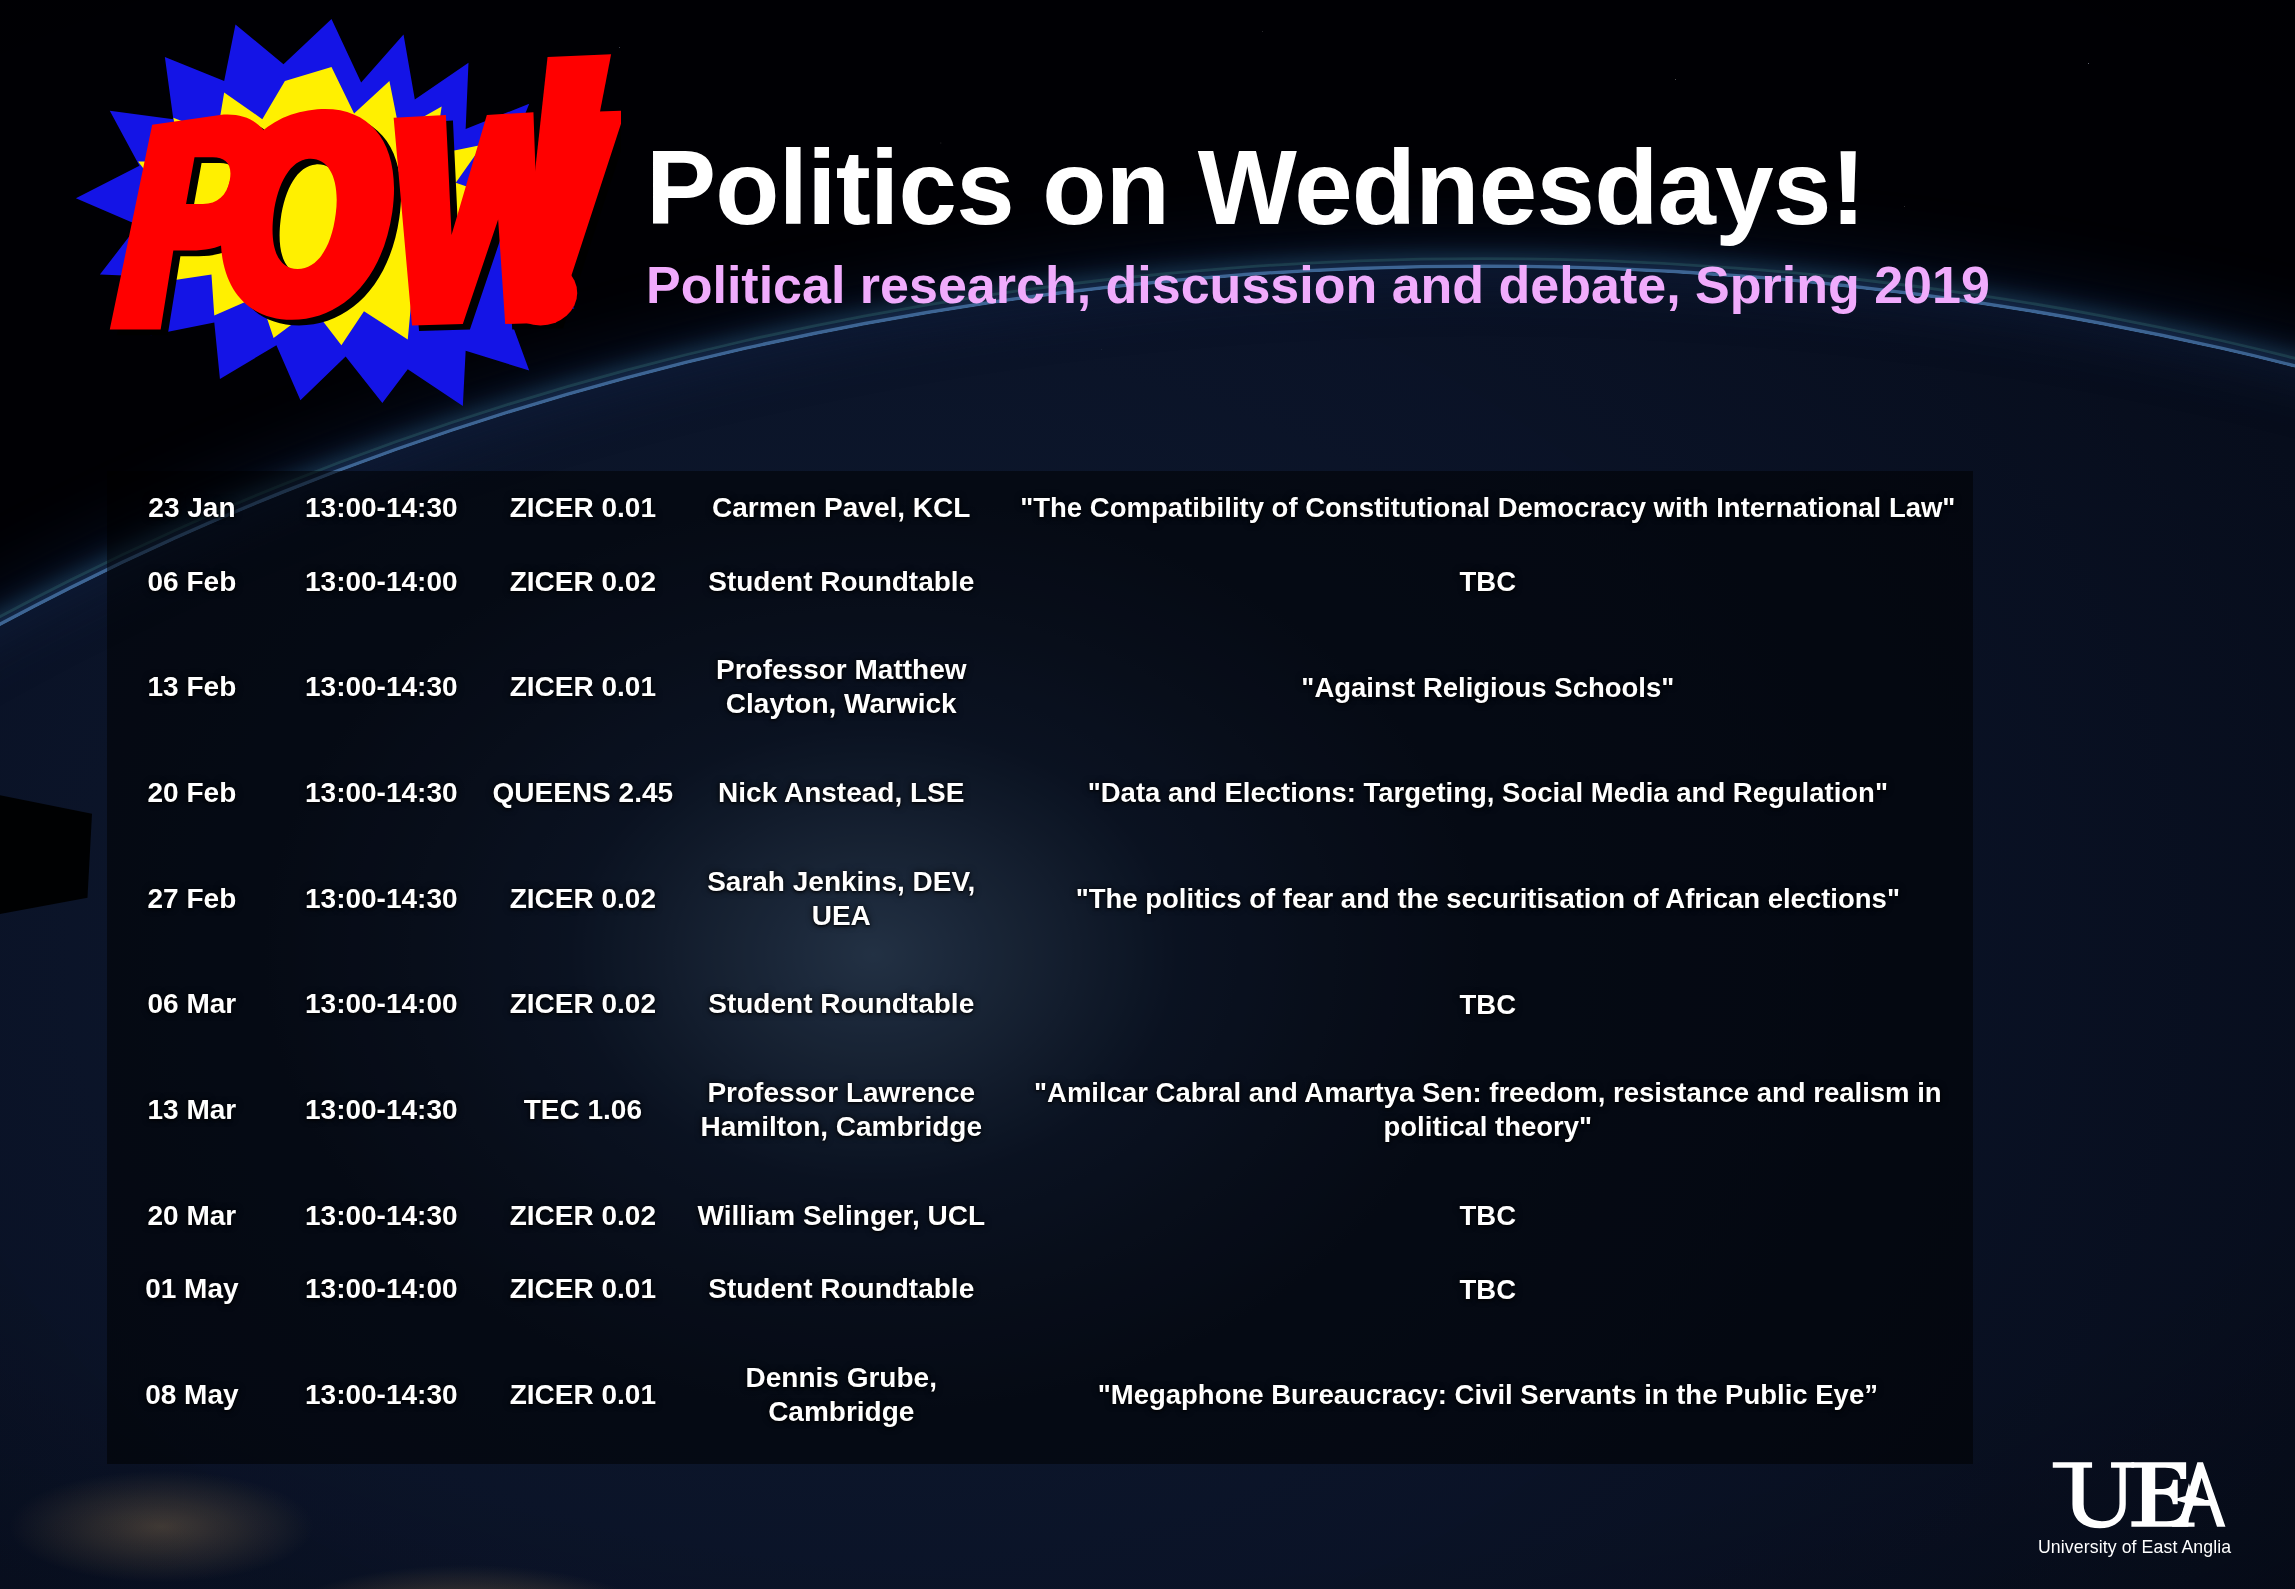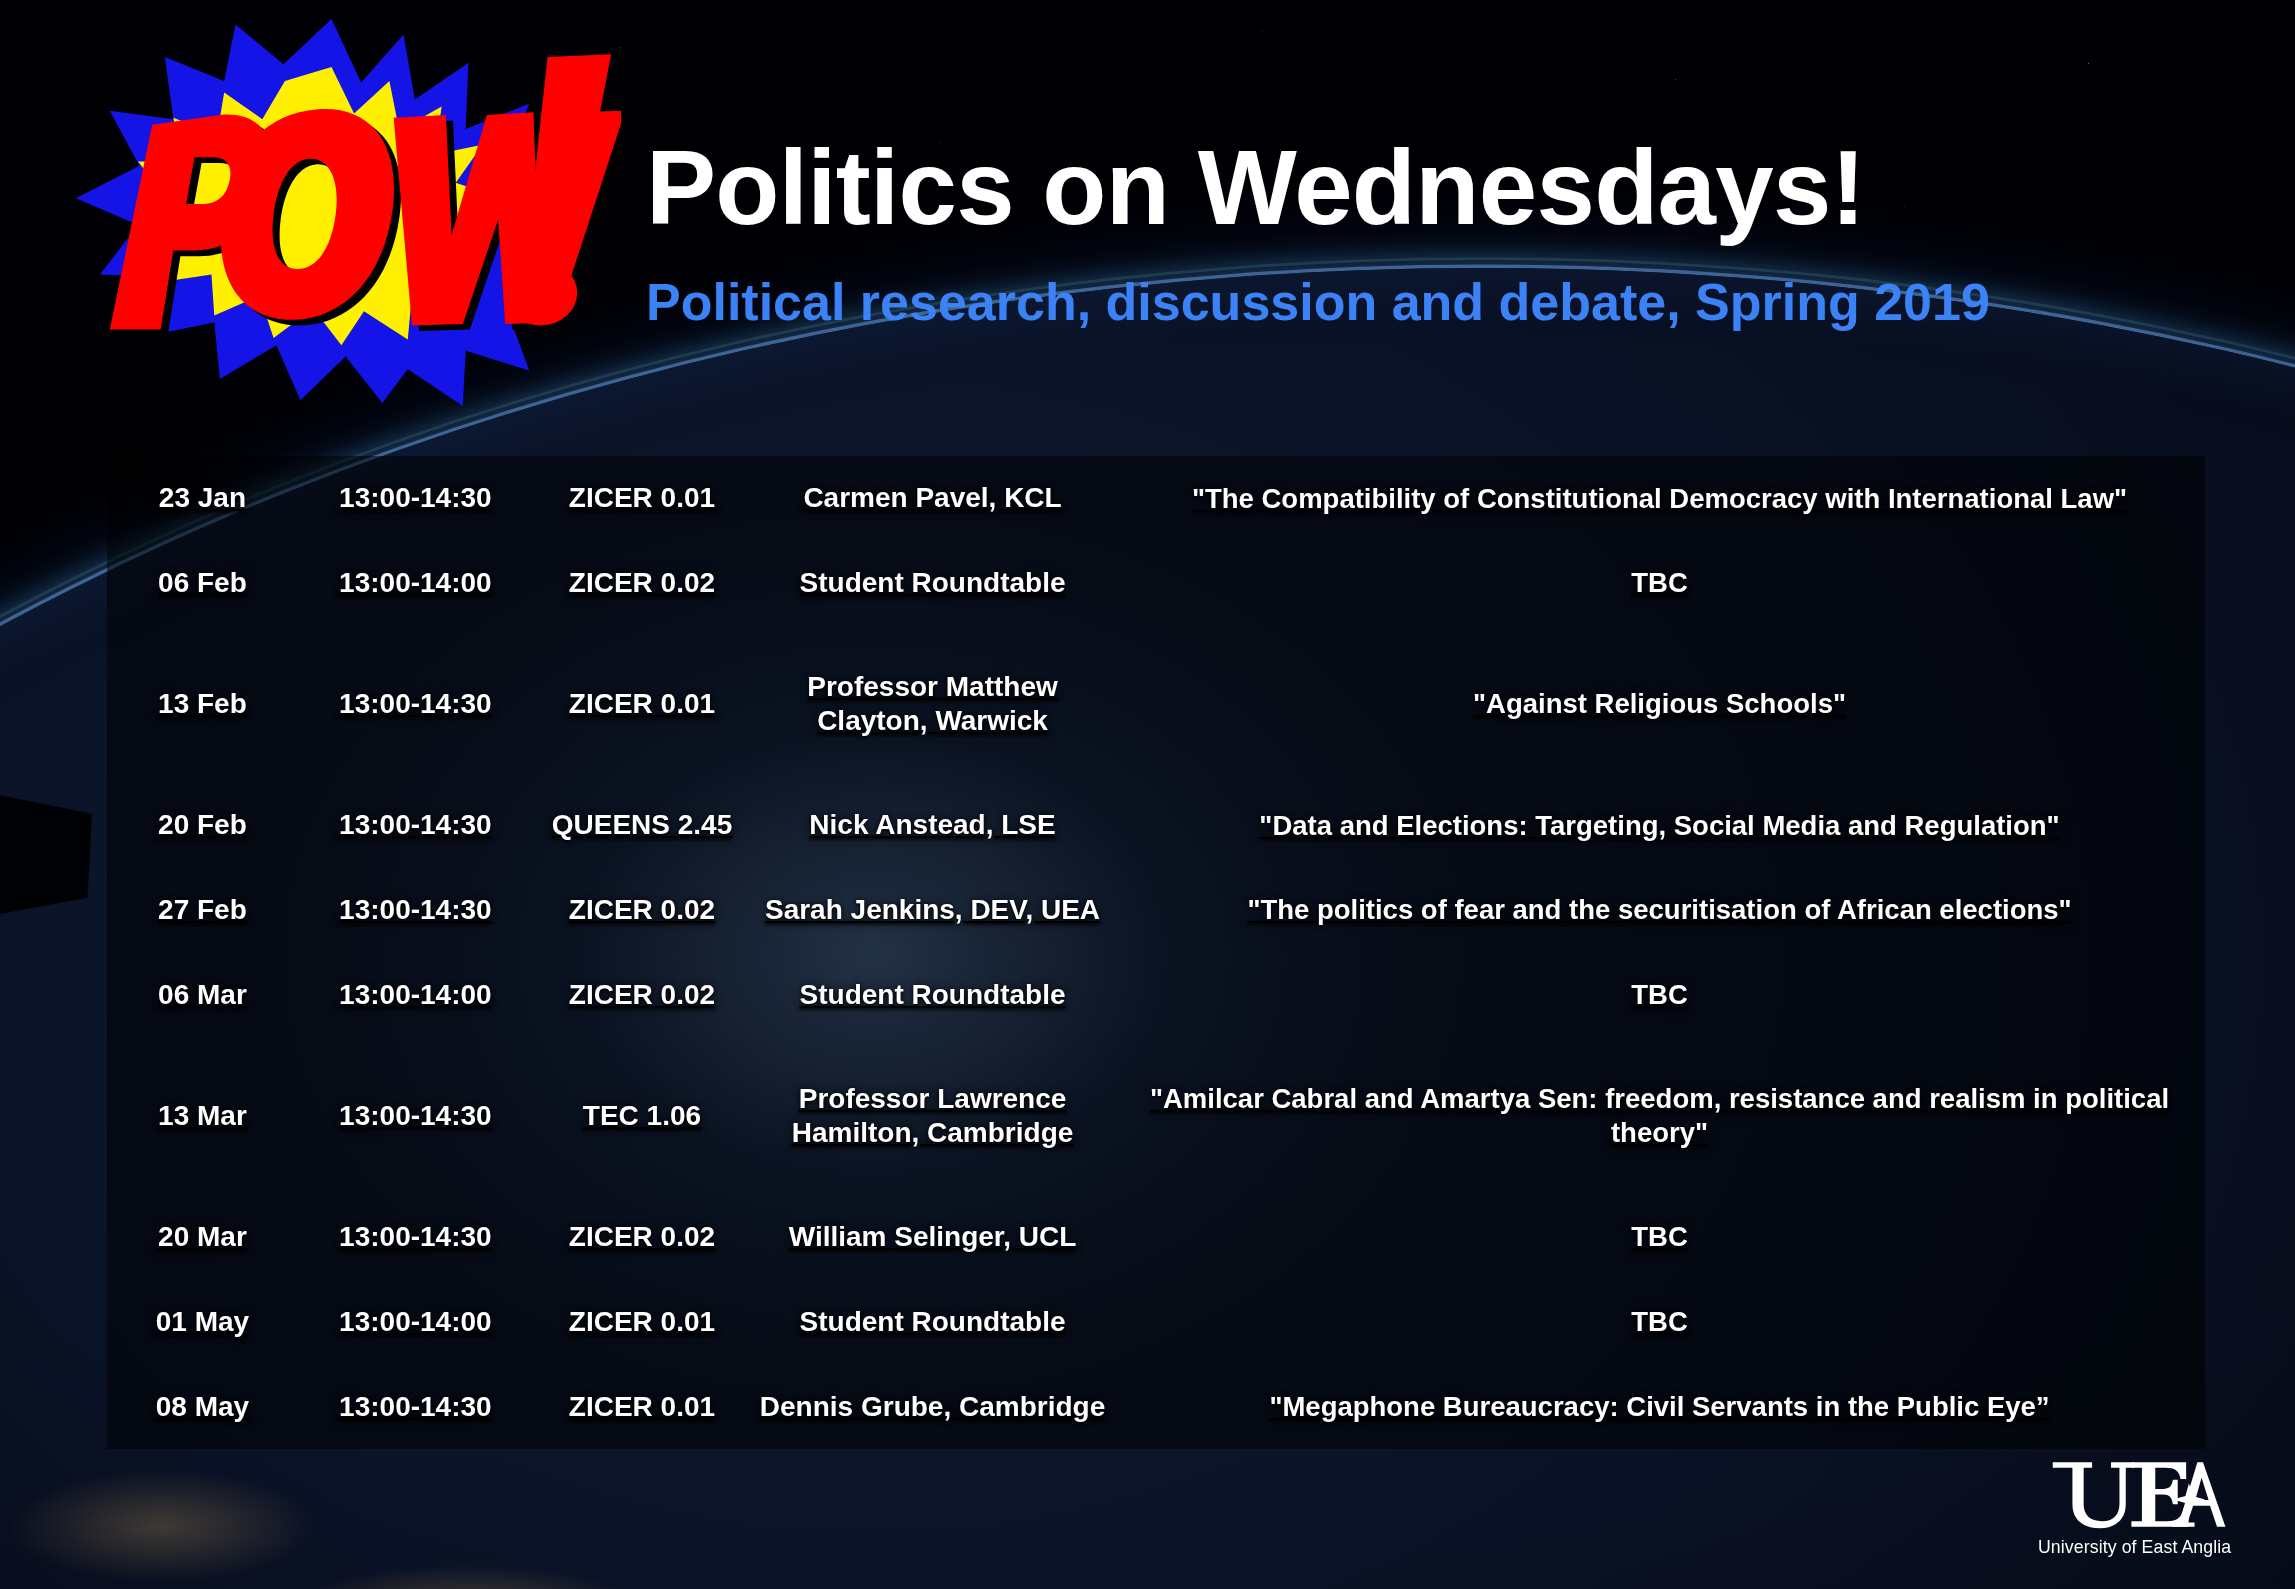--- a/index.html
+++ b/index.html
@@ -118,35 +118,34 @@
   .main-title{
     margin:0;
     color:#ffffff;
     font-size:105px;
     font-weight:700;
     line-height:1.02;
     letter-spacing:-0.7px;
     white-space:nowrap;
   }
   .sub-title{
-    margin:34px 0 0 0;
-    color:#3b82f6;
+    margin:17px 0 0 0;
+    color:#f0abfc;
     font-size:52px;
     font-weight:700;
     line-height:1.05;
     white-space:nowrap;
   }
 
   
   .schedule-panel{
     position:absolute;
-    left:107px; top:456px;
-    width:2098px; height:993px;
+    left:107px; top:471px;
+    width:1866px; height:993px;
     background:rgba(0,0,0,0.52);
-    text-decoration:underline;
   }
 
   .schedule-table{
     width:100%;height:100%;
     border-collapse:collapse;
     table-layout:fixed;
   }
   .schedule-table td{
     color:#ffffff;
     font-size:28px;

